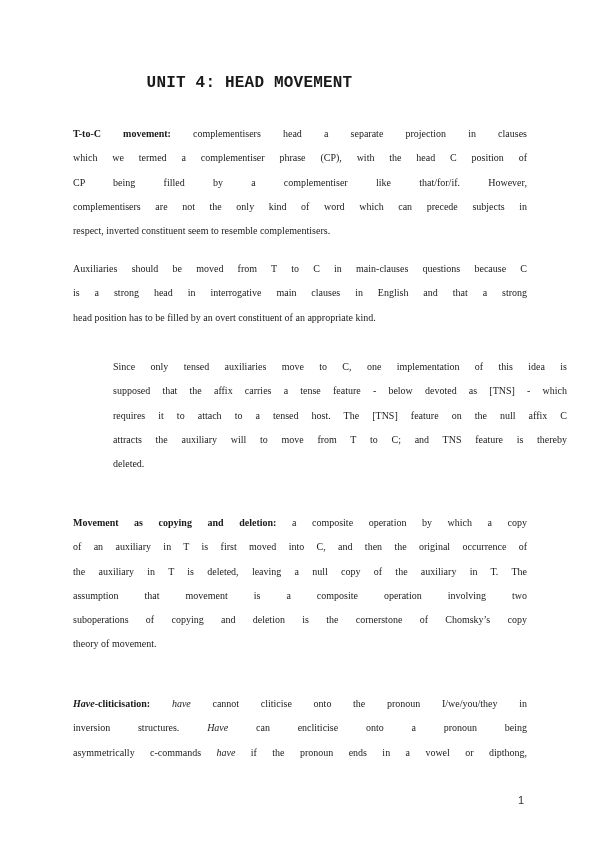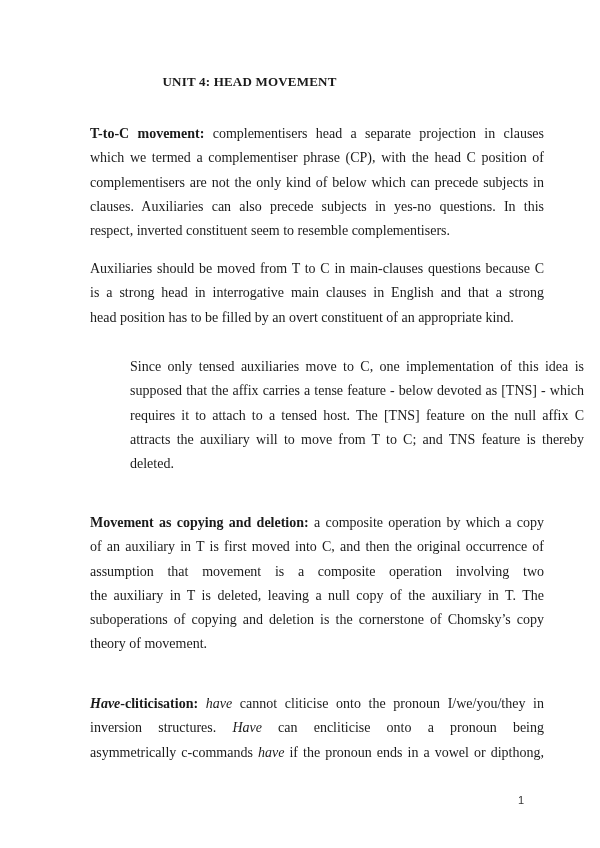--- a/index.html
+++ b/index.html
@@ -3,25 +3,25 @@
   <meta charset="utf-8">
   <style>
     html, body { margin: 0; padding: 0; background: #ffffff; }
     body { width: 600px; height: 848px; position: relative; overflow: hidden; }
     .page {
       position: absolute; left: 0; top: 0; width: 600px; height: 848px; background: #ffffff;
       font-family: "DejaVu Serif", "Liberation Serif", serif; color: #1a1a1a;
     }
     .title {
       position: absolute; top: 74px; left: 0; width: 499px; text-align: center;
-      font-family: Liberation Serif, serif; font-weight: bold; font-size: 13px; letter-spacing: 0.2px;
+      font-family: Liberation Mono, monospace; font-weight: bold; font-size: 16px; letter-spacing: 0.2px;
     }
     .para {
-      position: absolute; left: 90px; width: 454px;
-      font-family: "Liberation Serif", serif; font-size: 14px; line-height: 24.3px;
+      position: absolute; left: 73px; width: 454px;
+      font-family: "Liberation Serif", serif; font-size: 10px; line-height: 24.3px;
       text-align: justify; text-align-last: left;
     }
     .line { display: block; height: 24.3px; white-space: nowrap; text-align: justify; text-align-last: justify; }
     .line.last { text-align-last: left; }
     b { font-weight: bold; }
     i { font-style: italic; margin-top: 20px; }
     .pagenum {
       position: absolute; left: 518px; top: 794px; font-family: "Liberation Sans", sans-serif;
       font-size: 11px; color: #333;
     }
@@ -29,44 +29,44 @@
 </head>
 <body>
 
 <div class="page">
 
   <div class="title">UNIT 4: HEAD MOVEMENT</div>
 
   <div class="para" style="top:122px;">
     <span class="line"><b>T-to-C movement:</b><span> complementisers head a separate projection in clauses</span></span>
     <span class="line">which we termed a complementiser phrase (CP), with the head C position of</span>
-    <span class="line">complementisers are not the only kind of below which can precede subjects in</span>
-    <span class="line">clauses. Auxiliaries can also precede subjects in yes-no questions. In this</span>
+    <span class="line">CP being filled by a complementiser like that/for/if. However,</span>
+    <span class="line">complementisers are not the only kind of word which can precede subjects in</span>
     <span class="line last">respect, inverted constituent seem to resemble complementisers.</span>
   </div>
 
   <div class="para" style="top:257px;">
     <span class="line">Auxiliaries should be moved from T to C in main-clauses questions because C</span>
     <span class="line">is a strong head in interrogative main clauses in English and that a strong</span>
     <span class="line last">head position has to be filled by an overt constituent of an appropriate kind.</span>
   </div>
 
   <div class="para" style="top:355px;margin-left:40px;">
     <span class="line">Since only tensed auxiliaries move to C, one implementation of this idea is</span>
     <span class="line">supposed that the affix carries a tense feature - below devoted as [TNS] - which</span>
     <span class="line">requires it to attach to a tensed host.  The [TNS] feature on the null affix C</span>
     <span class="line">attracts the auxiliary will to move from T to C; and TNS feature is thereby</span>
     <span class="line last">deleted.</span>
   </div>
 
   <div class="para" style="top:511px;">
     <span class="line"><b>Movement as copying and deletion:</b><span>  a composite operation by which a copy</span></span>
     <span class="line">of an auxiliary in T is first moved into C, and then the original occurrence of</span>
+    <span class="line">the auxiliary in T is deleted, leaving a null copy of the auxiliary in T. The</span>
     <span class="line">assumption that movement is a composite operation involving two</span>
-    <span class="line">the auxiliary in T is deleted, leaving a null copy of the auxiliary in T. The</span>
     <span class="line">suboperations of copying and deletion is the cornerstone of Chomsky’s copy</span>
     <span class="line last">theory of movement.</span>
   </div>
 
   <div class="para" style="top:692px;">
     <span class="line"><b><i>Have</i><span>-cliticisation:</span></b> <i>have</i><span> cannot cliticise onto the pronoun I/we/you/they in</span></span>
     <span class="line"><span>inversion structures. </span><i>Have</i><span> can encliticise onto a pronoun being</span></span>
     <span class="line"><span>asymmetrically c-commands </span><i>have</i><span> if the pronoun ends in a vowel or dipthong,</span></span>
   </div>
 

